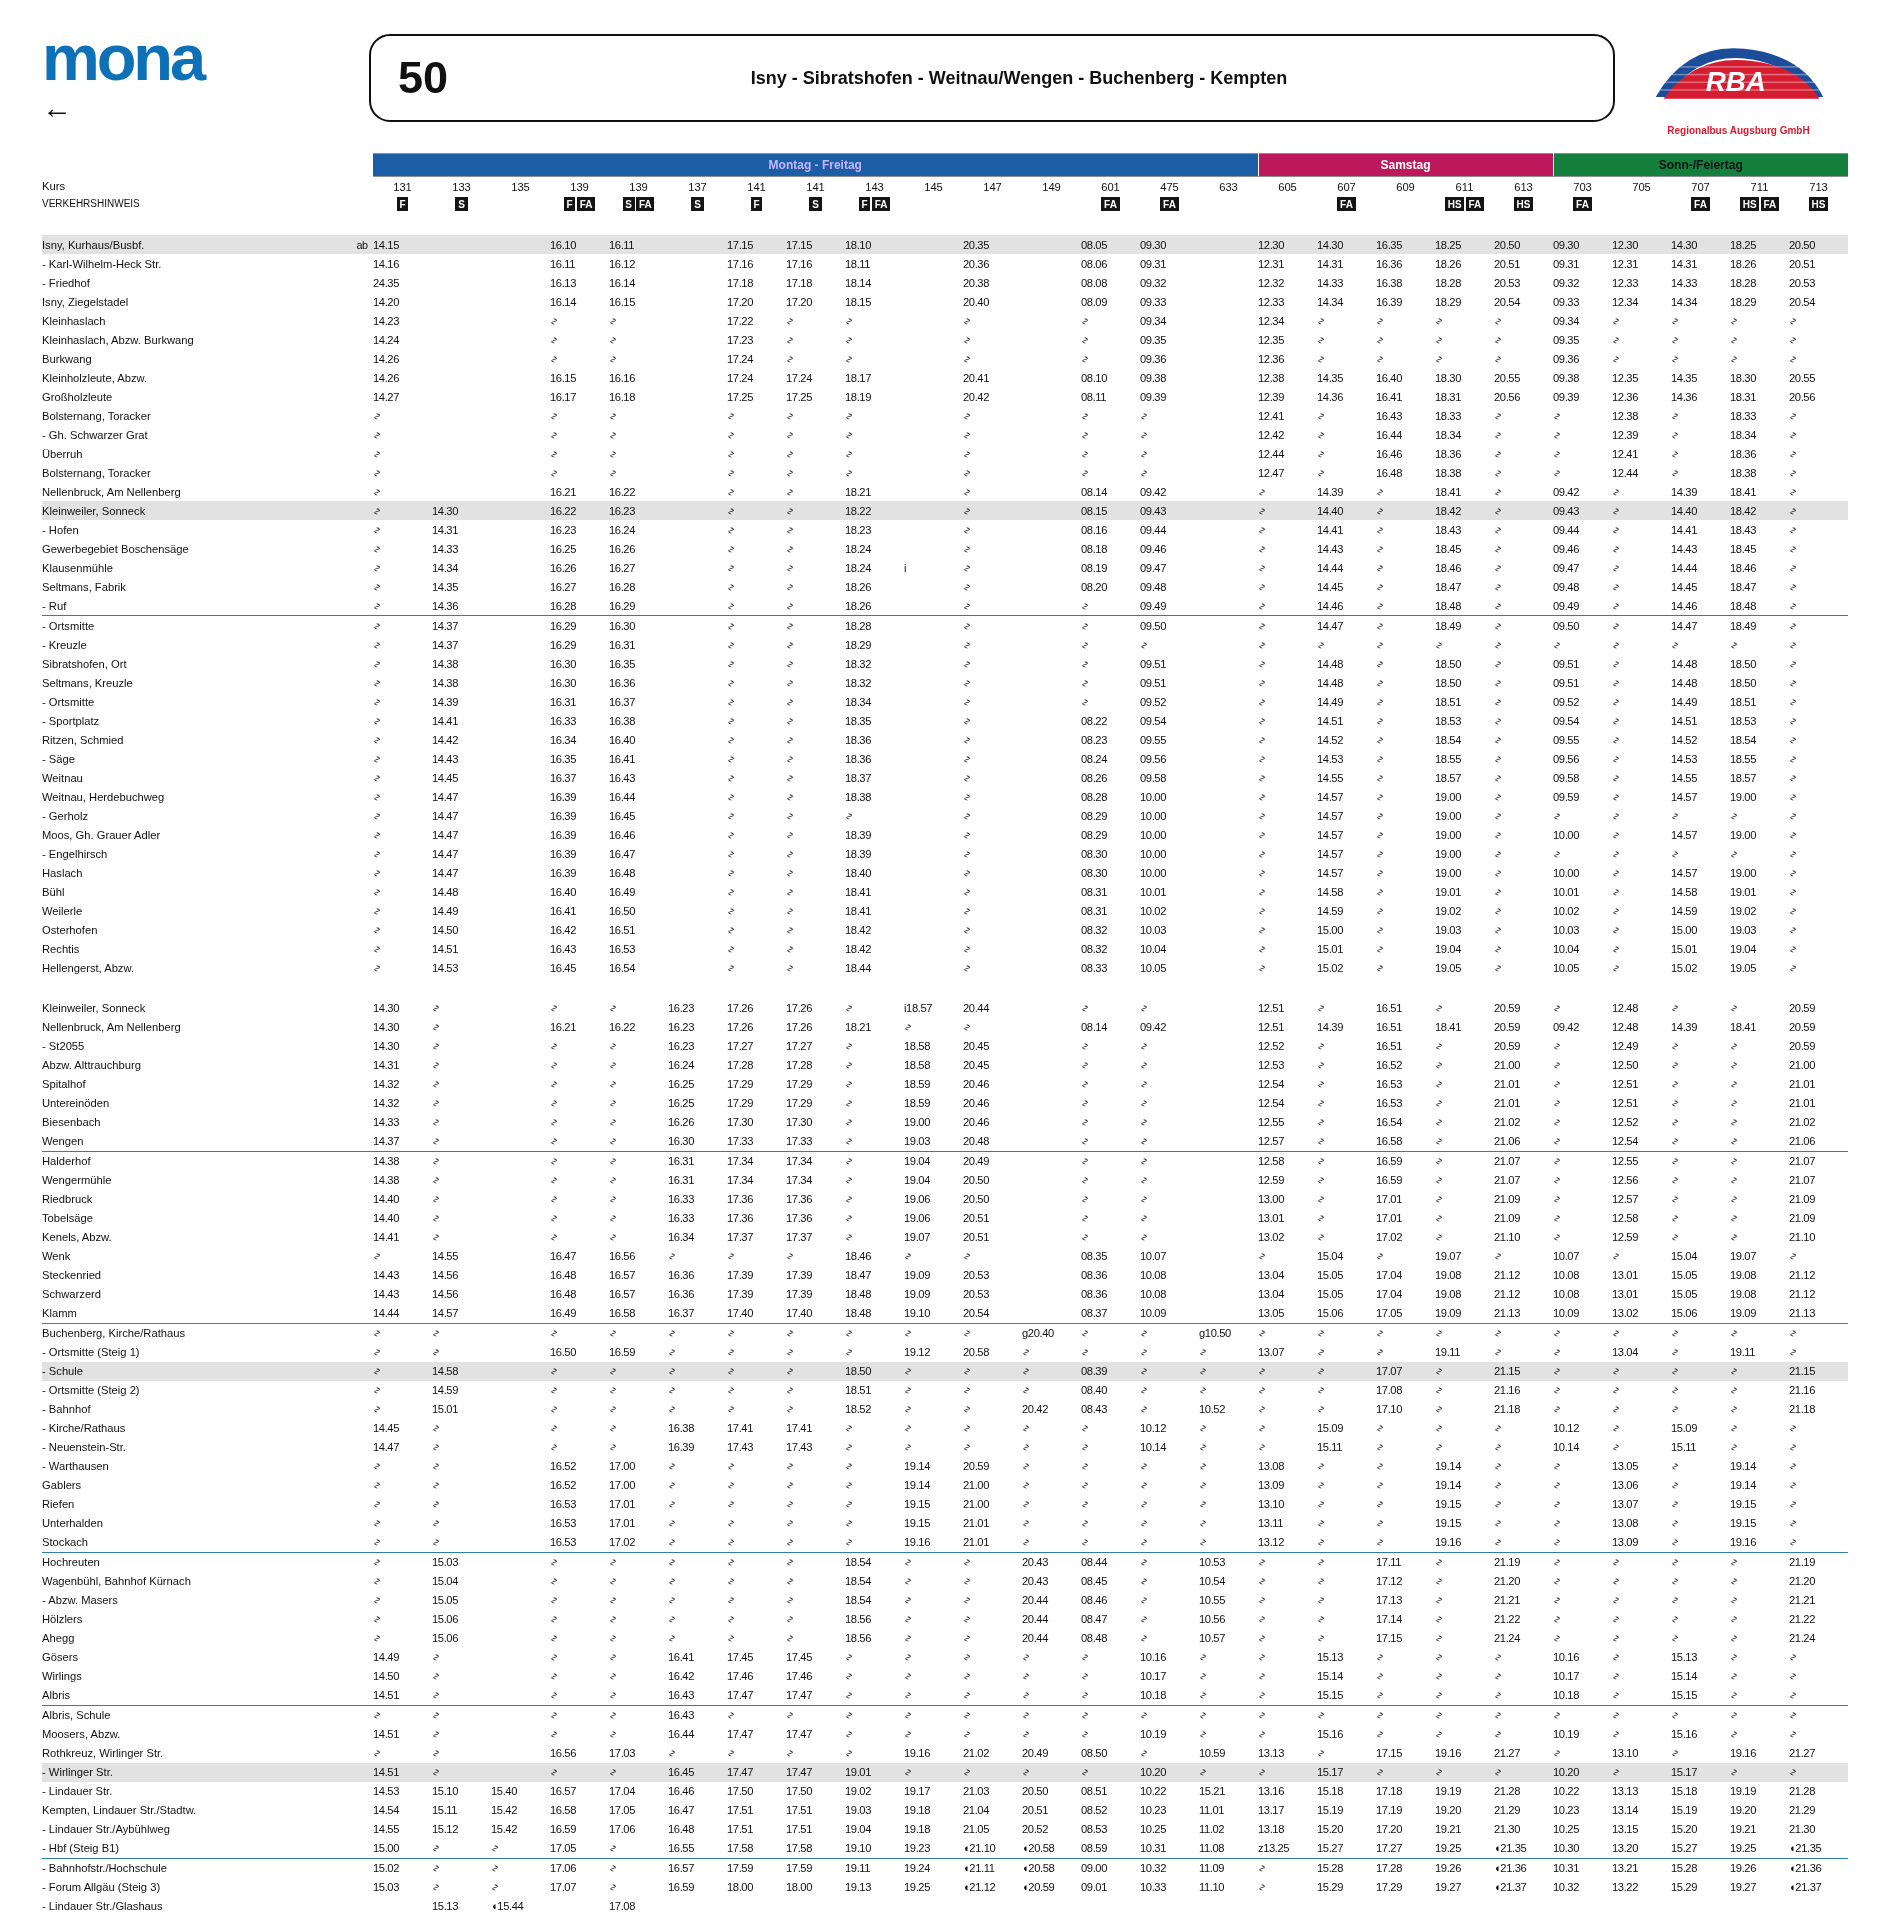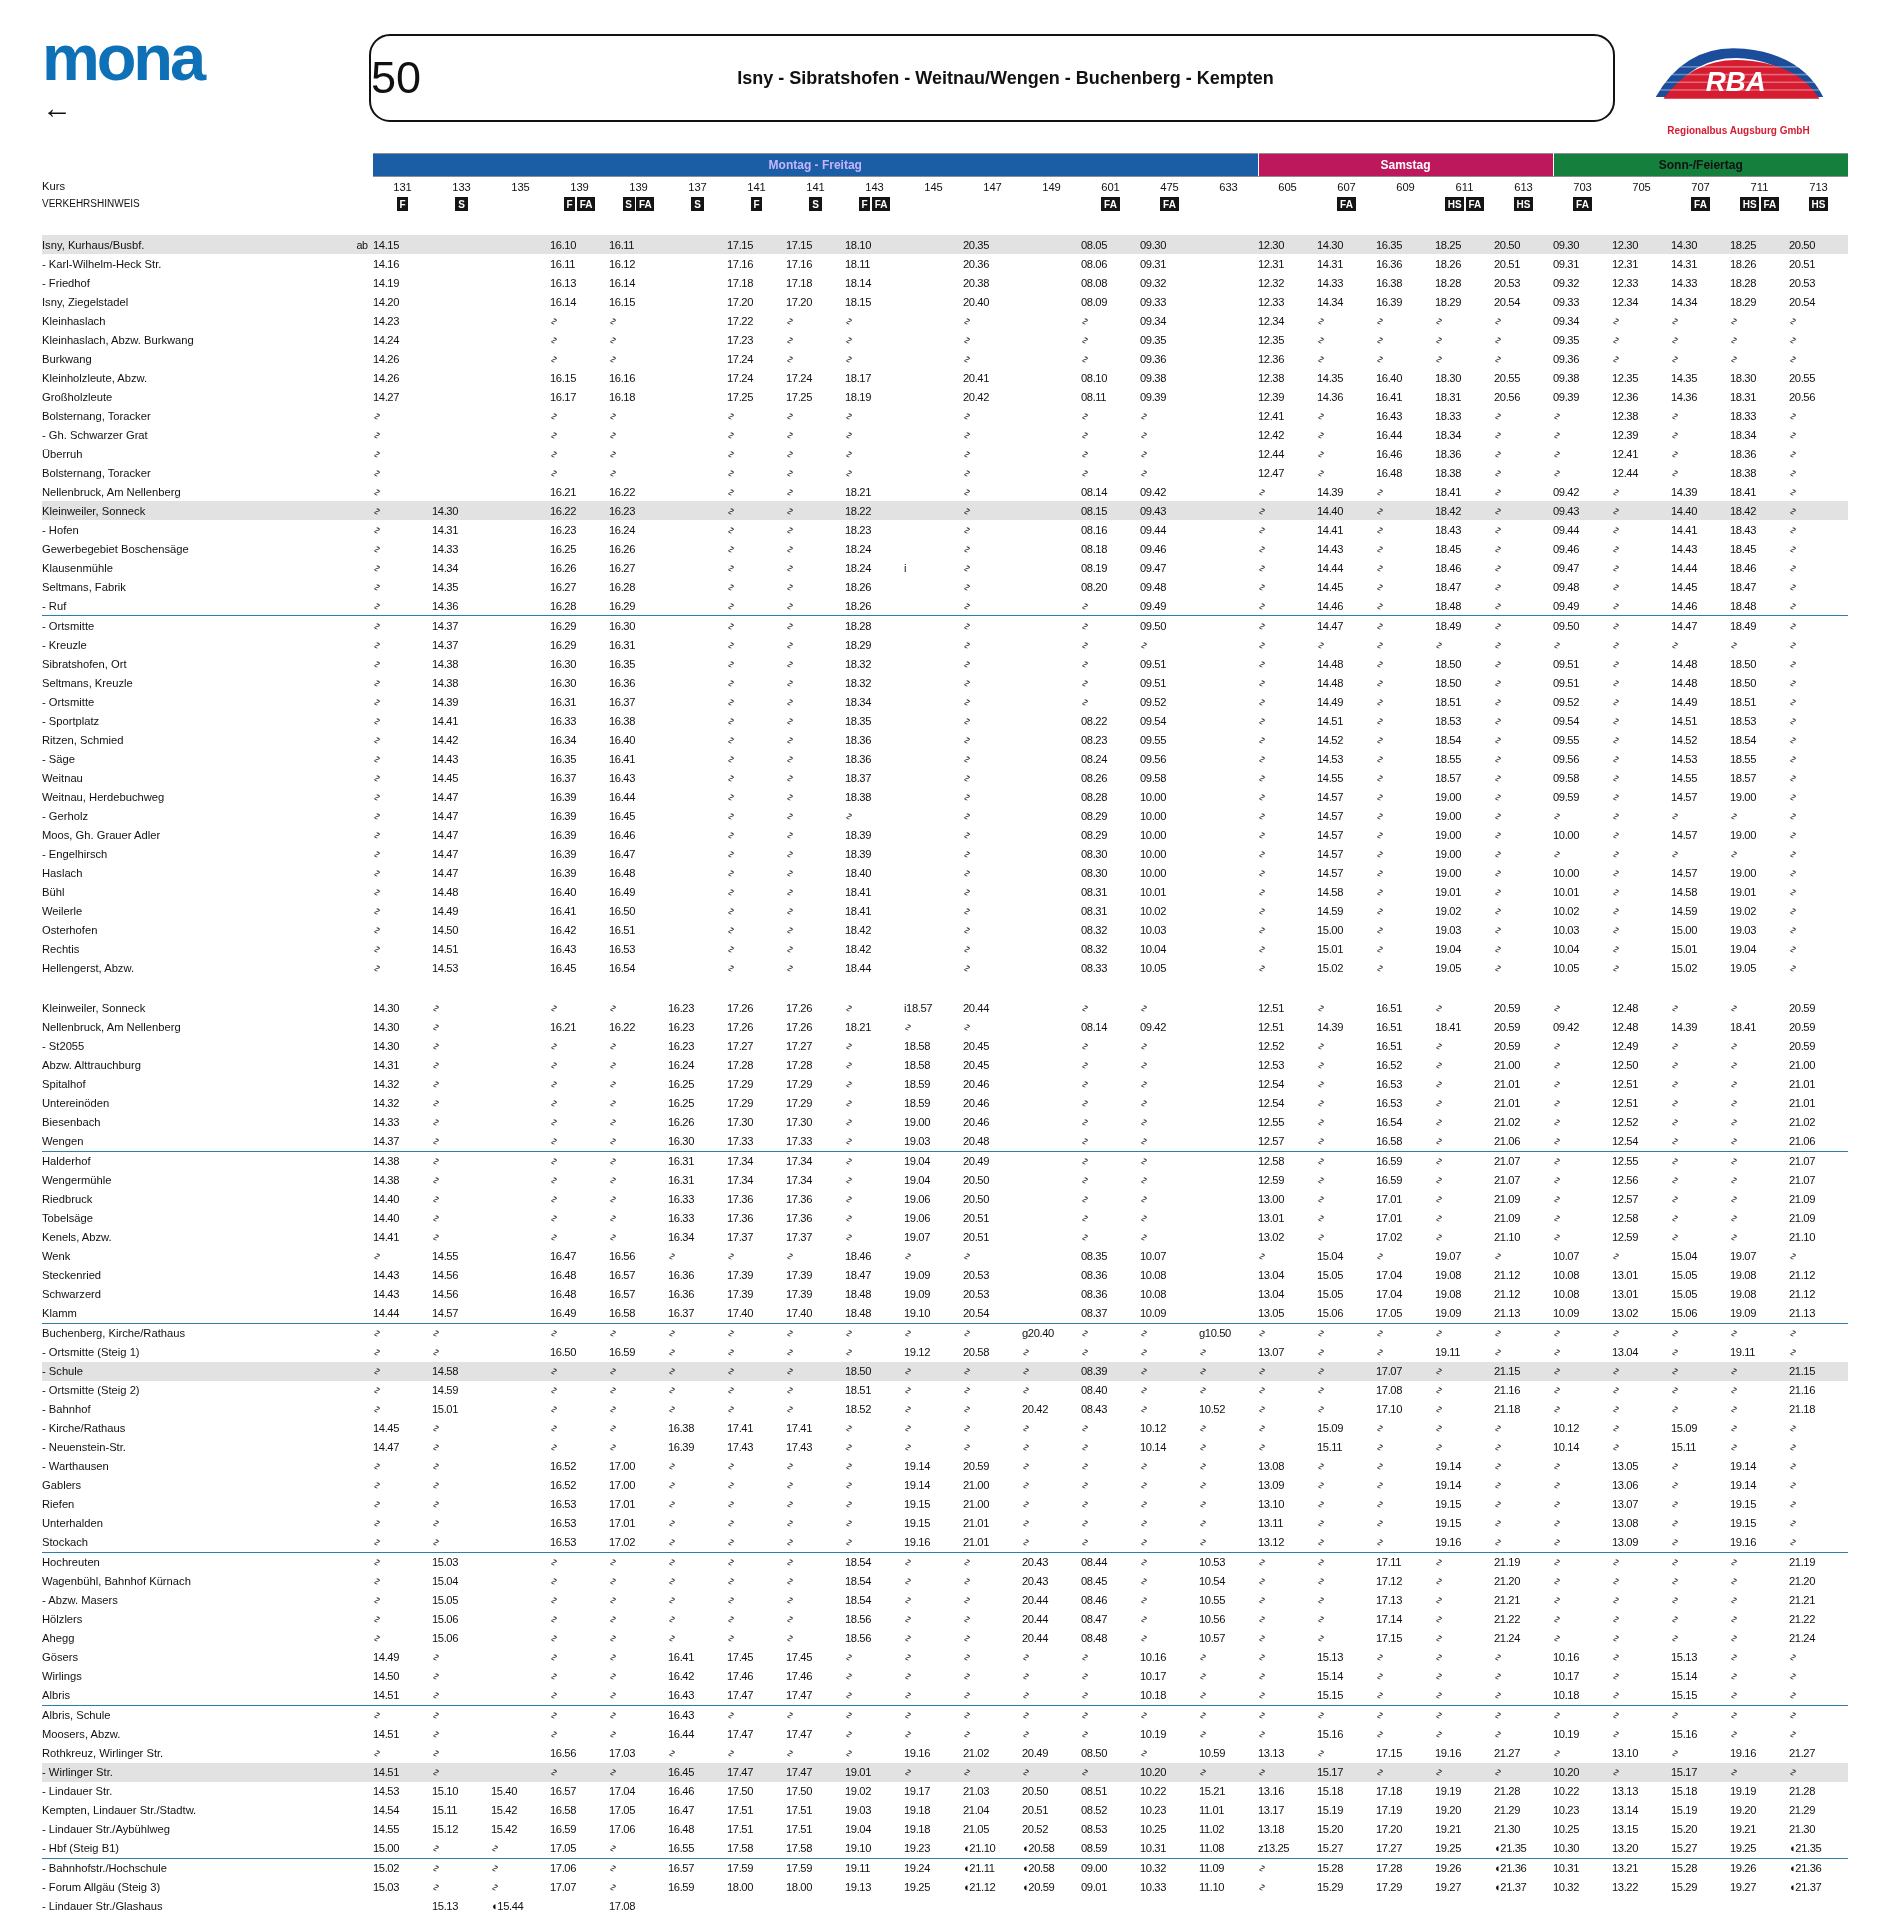--- a/index.html
+++ b/index.html
@@ -4,21 +4,21 @@
 <style>
   html,body{margin:0;padding:0;}
   body{width:1901px;height:2613px;background:#ffffff;font-family:"Liberation Sans","DejaVu Sans",sans-serif;color:#111;position:relative;}
   .page{padding:27px 0 0 42px;width:1820px;}
   
   .hdr{display:flex;align-items:flex-start;height:116px;}
   .logoblock{width:327px;position:relative;}
   .mona{font-weight:bold;font-size:65px;letter-spacing:-3.1px;color:#0e71b8;line-height:62px;}
   .backarrow{font-size:30px;font-weight:bold;line-height:23px;color:#111;margin-top:7px;display:inline-block;}
   .titlebox{flex:1;border:2.7px solid #111;border-radius:21px;height:84px;display:flex;align-items:center;margin-top:7px;background:#fff;}
-  .linenr{font-size:45px;font-weight:normal;}
+  .linenr{font-size:45px;font-weight:bold;margin-left:27px;}
   .titletext{flex:1;text-align:center;font-size:18px;font-weight:bold;padding-right:23px;}
   .rba{width:247px;display:flex;flex-direction:column;align-items:center;padding-top:11.6px;}
   .rba .sub{color:#d51c31;font-size:10px;font-weight:bold;margin-top:1.5px;}
   
   table{border-collapse:collapse;table-layout:fixed;margin-top:10px;}
   col.cname{width:308px;} col.cab{width:23px;} col.ct{width:59px;}
   th,td{padding:0;font-weight:normal;text-align:left;vertical-align:middle;}
   tr.bands th{height:21.6px;font-size:12px;font-weight:bold;text-align:center;}
   th.band{border-top:1.5px solid #8e8e8e;border-bottom:1.5px solid #8e8e8e;}
   th.mf{background:#1b5ea6;color:#c4b5fd;border-right:1.2px solid #fff;}
@@ -216,21 +216,21 @@
           <td>20.51</td>
           <td>09.31</td>
           <td>12.31</td>
           <td>14.31</td>
           <td>18.26</td>
           <td>20.51</td>
         </tr>
         <tr>
           <td class="name">- Friedhof</td>
           <td class="ab"></td>
-          <td>14.19</td>
+          <td>24.35</td>
           <td></td>
           <td></td>
           <td>16.13</td>
           <td>16.14</td>
           <td></td>
           <td>17.18</td>
           <td>17.18</td>
           <td>18.14</td>
           <td></td>
           <td>20.38</td>

